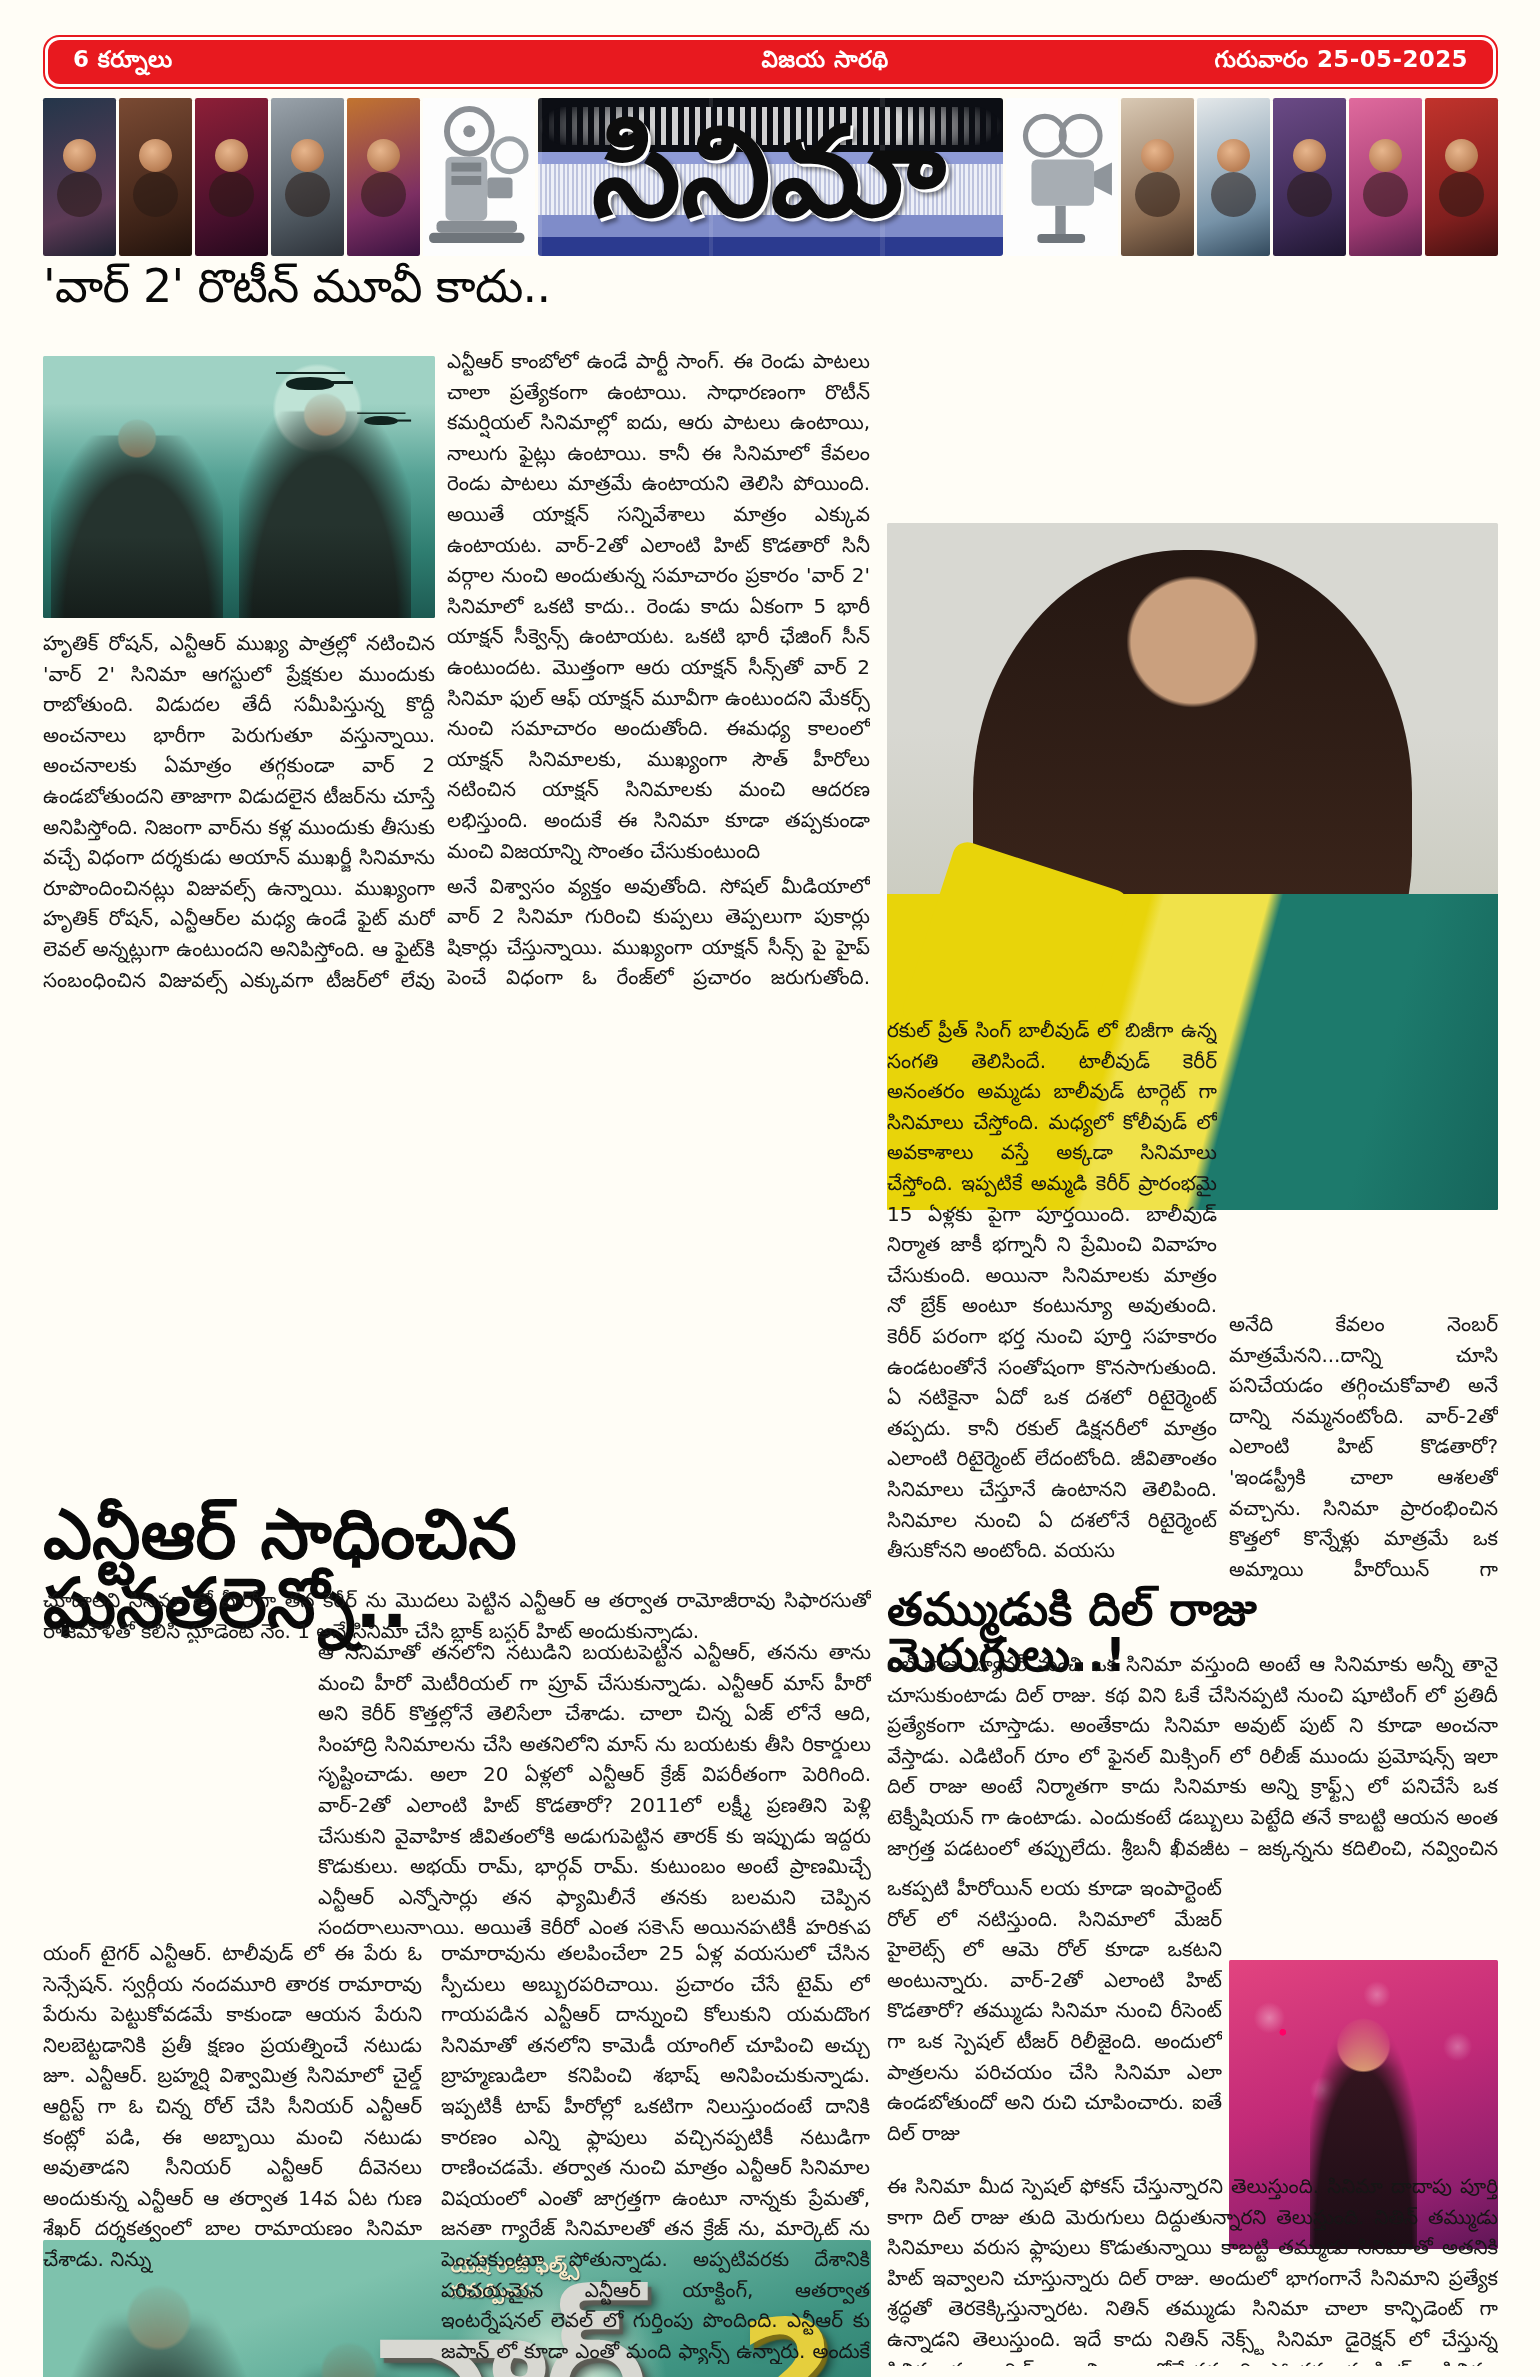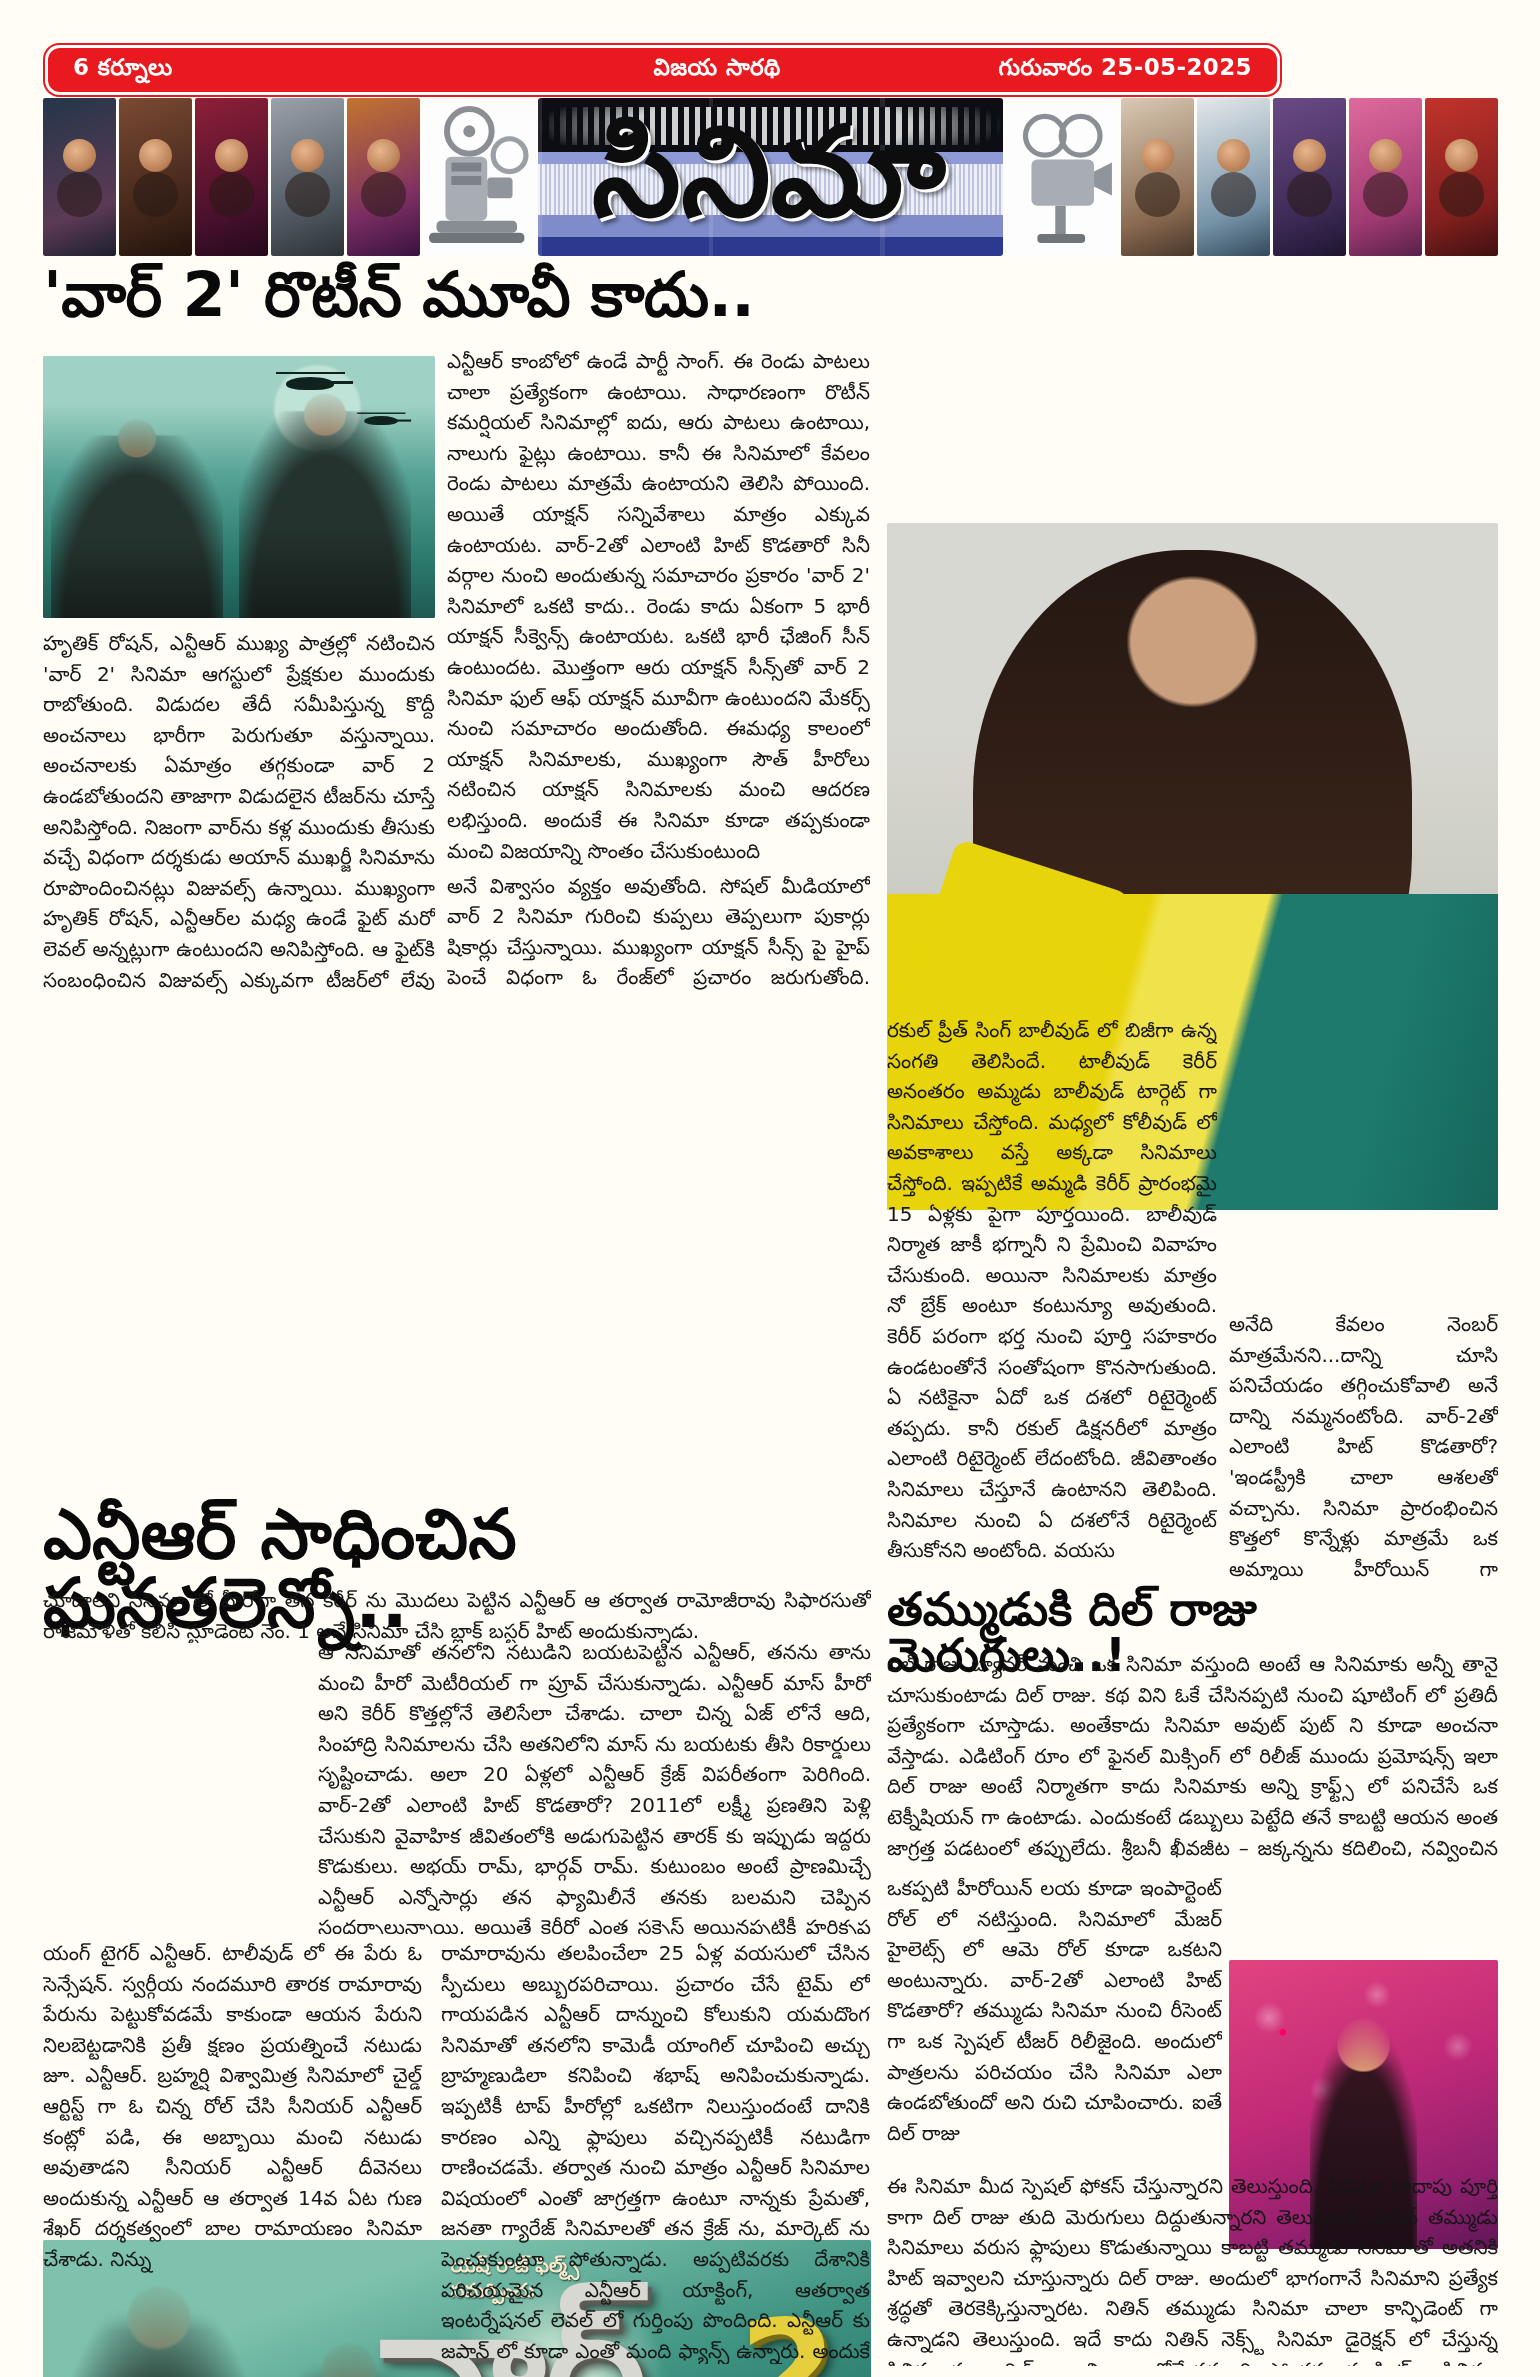--- a/index.html
+++ b/index.html
@@ -1,21 +1,21 @@
 <!DOCTYPE html>
 <html style="font-size:12px"><head>
 <meta charset="utf-8">
 <style>
   html,body{margin:0;padding:0;background:#888;}
   #page{position:relative;width:1541px;height:2377px;background:#fffdf6;margin:0 auto;
         font-family:"DejaVu Sans","Liberation Sans",sans-serif;overflow:hidden;}
   .abs{position:absolute;}
 
   
-  .masthead{left:43px;top:43px;width:1239px;height:54px;border:2.2px solid #e8191f;border-radius:16.4px;padding:3px;box-sizing:border-box;background:#fff;}
+  .masthead{left:43px;top:35px;width:1455px;height:54px;border:2.2px solid #e8191f;border-radius:16.4px;padding:3px;box-sizing:border-box;background:#fff;}
   .masthead-inner{width:100%;height:100%;background:#e8191f;border-radius:12px;display:flex;align-items:center;justify-content:space-between;padding:0 25px;box-sizing:border-box;}
   .masthead-inner .mh{color:#fff;font-weight:bold;font-size:23px;letter-spacing:0.4px;}
   .mh-center{position:absolute;left:50%;transform:translateX(-7%);}
 
   
   .banner{left:43px;top:98px;width:1455px;height:158px;display:flex;align-items:stretch;gap:3px;}
   .thumb{flex:0 0 73px;border-radius:2.2px;position:relative;overflow:hidden;}
   .thumb:after{content:"";position:absolute;left:50%;top:26%;width:33px;height:33px;margin-left:-16.4px;border-radius:50%;
       background:radial-gradient(circle at 40% 35%,#e7b68d,#b97e54 70%,rgba(0,0,0,.25));box-shadow:0 39px 0 6px rgba(40,25,20,.55);}
   .t1{background:linear-gradient(160deg,#24364a,#5c3a55 70%,#1c1f2e);}
@@ -37,21 +37,21 @@
        -webkit-mask-image:radial-gradient(ellipse 50% 120% at 50% 50%,#000 60%,transparent 100%);opacity:.85;}
   .banner-center .grain{position:absolute;left:0;top:42%;width:100%;height:32%;
        background:repeating-linear-gradient(90deg,rgba(255,255,255,.9) 0 2.2px,rgba(120,130,180,.65) 2.2px 4.5px);opacity:.5;}
   .cinema-title{position:absolute;left:50%;top:46%;transform:translate(-50%,-50%) skewX(-6deg);
        font-size:125px;font-weight:900;color:#0d0d0d;letter-spacing:1.5px;line-height:1;
        text-shadow:3px 3px 0 #fff,6px 6px 4.5px rgba(0,0,0,.45);white-space:nowrap;}
   .projector{flex:0 0 112px;position:relative;background:#fdfdfd;}
   .projector svg{position:absolute;left:3px;top:4.5px;}
 
   
-  .headline-main{left:43px;top:262px;width:835px;font-size:62px;font-weight:700;color:#090909;letter-spacing:-0.7px;line-height:1.05;}
+  .headline-main{left:43px;top:262px;width:835px;font-size:46px;font-weight:400;color:#090909;letter-spacing:-0.7px;line-height:1.05;}
   .headline-rakul{left:887px;top:956px;width:613px;font-size:45px;font-weight:900;color:#090909;line-height:1.0;}
   .headline-ntr{left:43px;top:1500px;width:835px;font-size:69px;font-weight:900;color:#090909;line-height:1.0;}
   .headline-dil{left:887px;top:1586px;width:613px;font-size:46px;font-weight:900;color:#090909;line-height:1.0;}
 
   
   .body-text{font-size:20px;line-height:1.53;color:#161616;text-align:justify;overflow:hidden;}
 
   
   .photo{border-radius:1.5px;overflow:hidden;position:relative;}
 

